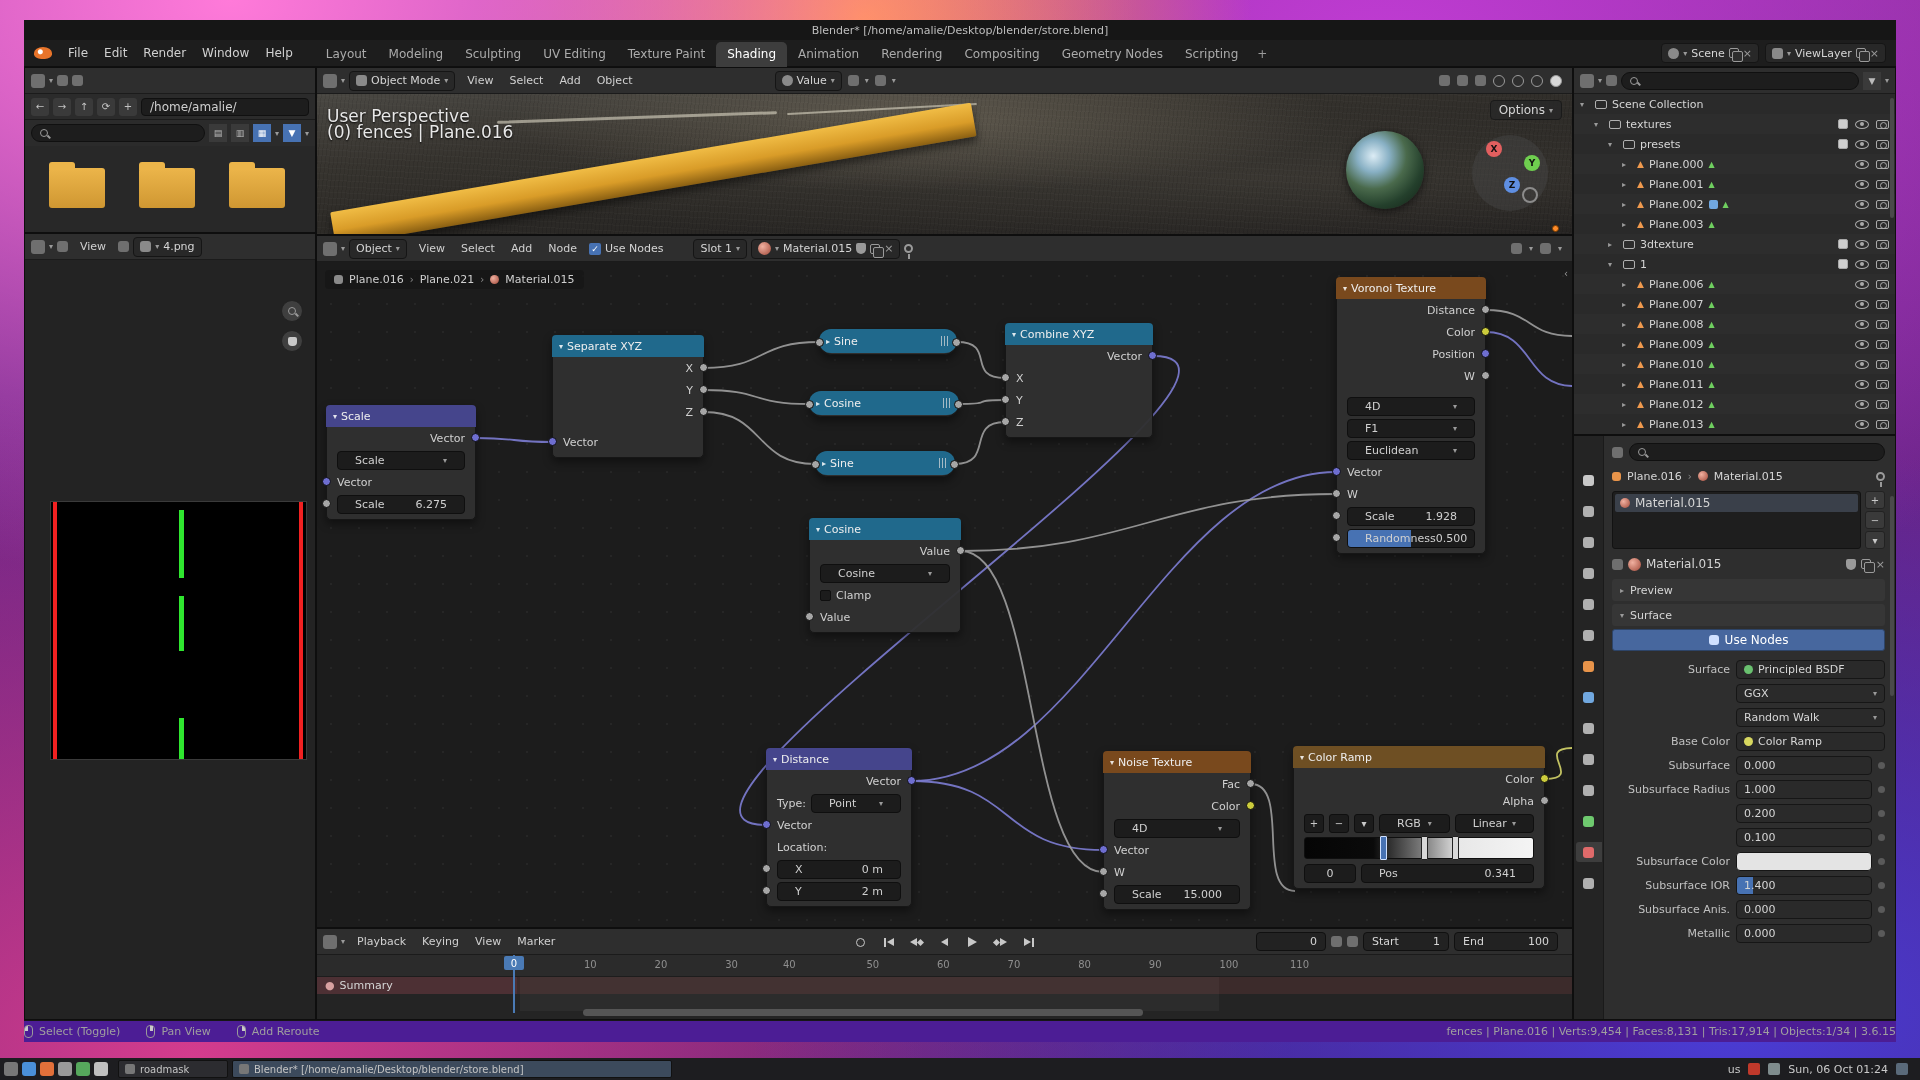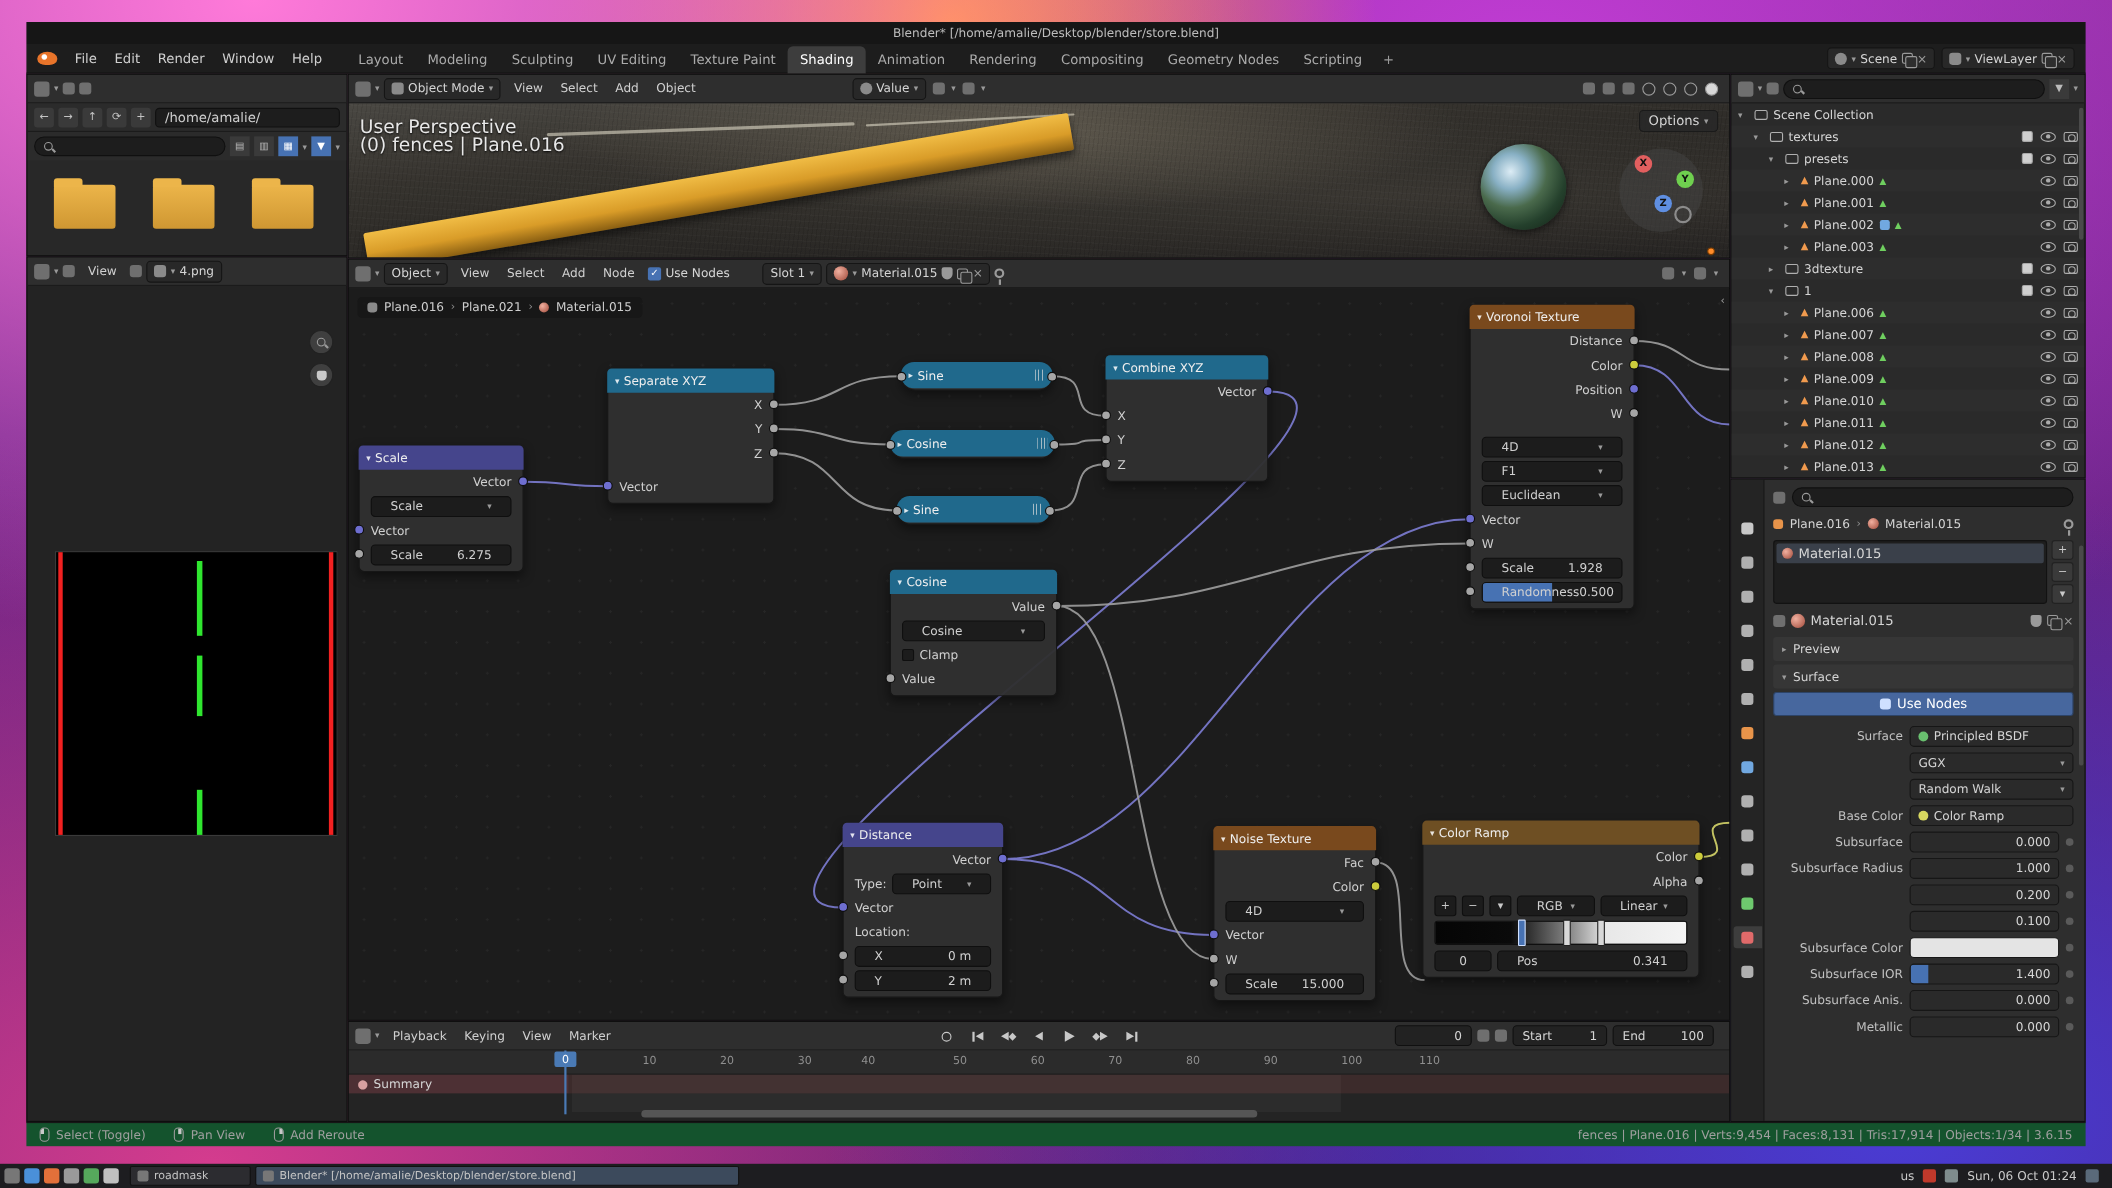--- a/index.html
+++ b/index.html
@@ -190,35 +190,35 @@
   .matball{width:13px;height:13px;border-radius:50%;background:radial-gradient(circle at 35% 35%,#f0b0a0,#a04838)}
   .section{height:22px;background:#363636;border-radius:3px;display:flex;align-items:center;gap:6px;
     padding:0 8px;margin:3px 0;font-size:11px}
   .usenodes{height:22px;background:#47679e;border:1px solid #2d4468;border-radius:3px;margin:3px 0 6px;
     display:flex;align-items:center;justify-content:center;gap:6px;color:#fff}
   .prow{display:flex;align-items:center;gap:6px;height:24px}
   .plbl{width:118px;text-align:right;color:#c0c0c0;font-size:11px;white-space:nowrap;overflow:hidden;flex:none}
   .pctl{flex:1;display:flex}
   .pfield{position:relative;flex:1;height:19px;background:#2a2a2a;border:1px solid #161616;border-radius:4px;
     display:flex;align-items:center;gap:5px;padding:0 7px;font-size:11px;overflow:hidden;white-space:nowrap}
-  .pfield.slider{justify-content:flex-end}
+  .pfield.slider{}
   .pfield .pv{position:relative;z-index:1}
   .pfill{position:absolute;left:0;top:0;bottom:0;background:#4772b3}
   .pfield.menu .darr{margin-left:auto}
   .ndot{width:9px;height:9px;border-radius:50%;flex:none}
   .pdec{width:7px;height:7px;border-radius:50%;background:#5a5a5a;flex:none}
   .pin{width:9px;height:9px;border-radius:50%;border:2px solid #9a9a9a;position:relative;flex:none}
   .pin::after{content:"";position:absolute;left:2px;top:8px;width:2px;height:5px;background:#9a9a9a}
   .shield{width:10px;height:11px;background:#9a9a9a;border-radius:2px 2px 5px 5px;flex:none}
   .copyic{width:10px;height:10px;border:1px solid #9a9a9a;border-radius:2px;position:relative;flex:none}
   .copyic::after{content:"";position:absolute;left:2px;top:2px;width:9px;height:9px;border:1px solid #9a9a9a;
     border-radius:2px;background:#2e2e2e}
   
-  .statusbar{position:absolute;left:24px;top:1020px;width:1872px;height:22px;background:#14532d;
-    border-top:1px solid #161616;display:flex;align-items:center;padding:0 12px;font-size:11px;color:#9f9f9f}
+  .statusbar{position:absolute;left:24px;top:1020px;width:1872px;height:22px;background:#4c1d95;
+    border-top:1px solid #161616;display:flex;align-items:center;padding:0 0;font-size:11px;color:#9f9f9f}
   .skey{display:inline-flex;align-items:center;gap:6px;margin-right:26px}
   .mouse{width:9px;height:13px;border:1px solid #9a9a9a;border-radius:4px;position:relative}
   .mouse::after{content:"";position:absolute;top:0;width:3px;height:5px;background:#c9c9c9}
   .mouse.mi0::after{left:0;border-radius:3px 0 0 0}
   .mouse.mi1::after{left:3px}
   .mouse.mi2::after{right:0;border-radius:0 3px 0 0}
   .status-right{margin-left:auto}
   .taskbar{position:absolute;left:0;top:1058px;width:1920px;height:22px;background:#1d1d20;
     display:flex;align-items:center;padding:0 4px;gap:4px;font-size:11px;color:#c9c9c9}
   .appic{width:14px;height:14px;border-radius:3px;display:inline-block;flex:none}
@@ -817,21 +817,21 @@
       <div class="tl-right">
         <div class="framepill" style="width:70px">
           <span class="val">0</span>
         </div>
         <span class="sqico sm"></span>
         <span class="sqico sm"></span>
         <div class="framepill" style="width:86px">
           <span>Start</span>
           <span class="val">1</span>
         </div>
-        <div class="framepill" style="width:92px">
+        <div class="framepill" style="width:104px">
           <span>End</span>
           <span class="val">100</span>
         </div>
       </div>
     </div>
     <div class="tl-range"></div>
     <div class="tl-ruler">
         <span class="tick" style="left: 267px;">10</span>
         <span class="tick" style="left: 337.6px;">20</span>
         <span class="tick" style="left: 408.2px;">30</span>

